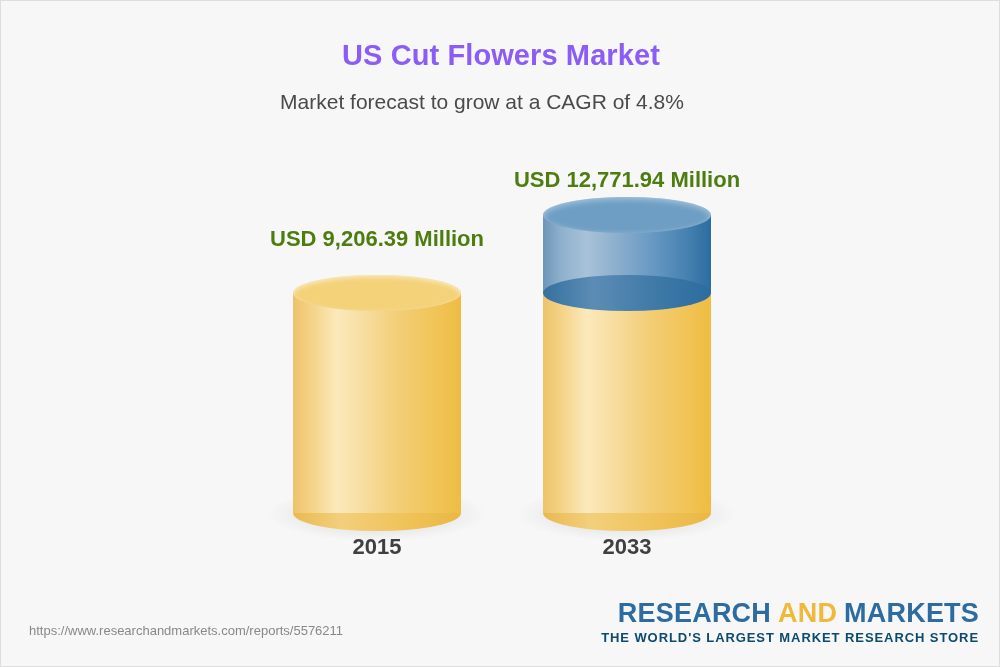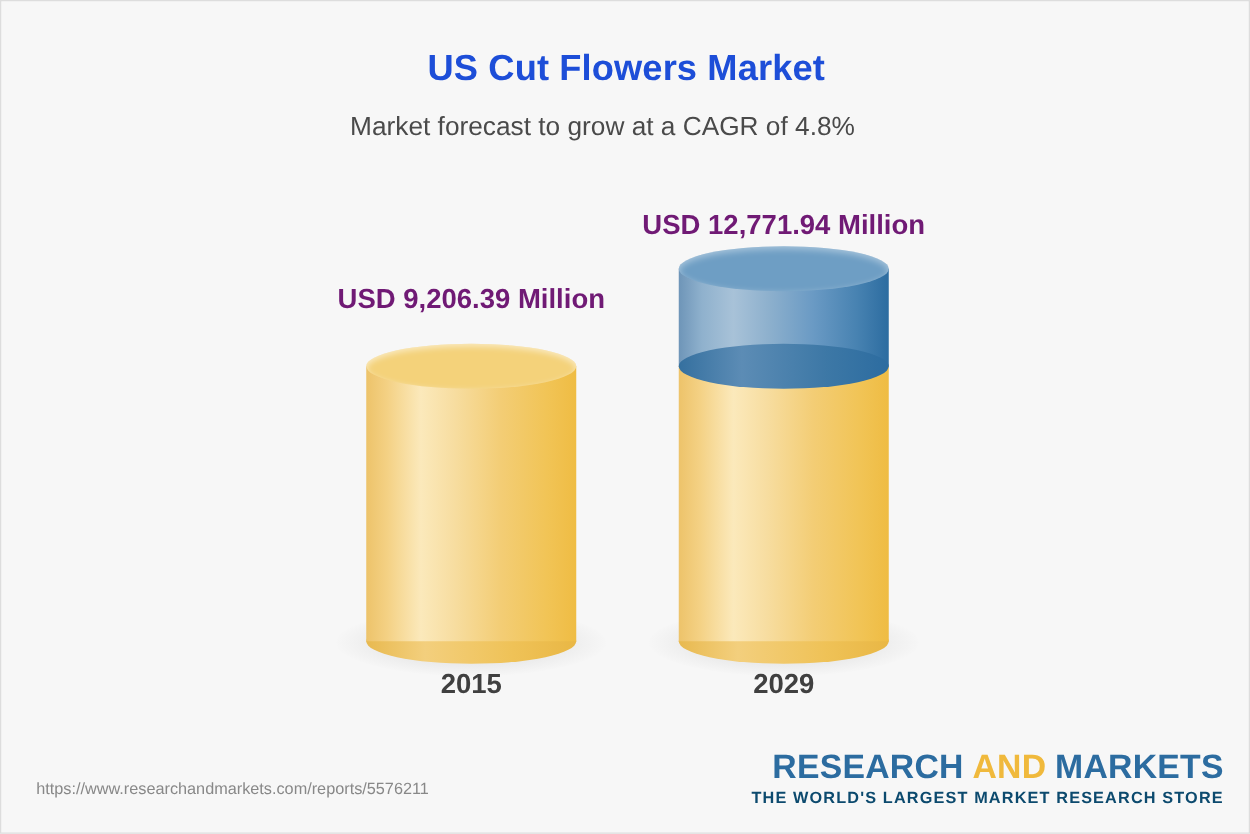--- a/index.html
+++ b/index.html
@@ -26,21 +26,21 @@
 
   
   .chart-title {
     position: absolute;
     left: 0;
     top: 38px;
     width: 1000px;
     text-align: center;
     font-size: 29px;
     font-weight: bold;
-    color: #1d4ed8;
+    color: #8b5cf6;
     letter-spacing: 0.1px;
   }
   .chart-subtitle {
     position: absolute;
     left: 0;
     top: 89px;
     width: 962px;
     text-align: center;
     font-size: 21px;
     font-weight: normal;
@@ -129,21 +129,21 @@
       #5c8cb5 30%,
       #3d78a6 70%,
       #2c6ca0 100%);
   }
 
   
   .value-label {
     position: absolute;
     font-size: 22px;
     font-weight: bold;
-    color: #701a75;
+    color: #4d7c0f;
     white-space: nowrap;
     text-align: center;
   }
 
   
   .cat-label {
     position: absolute;
     font-size: 22px;
     font-weight: bold;
     color: #404040;
@@ -223,21 +223,21 @@
 
       <div class="cyl-body b-body" style="top:18px; width:168px; height:78px;"></div>
 
       <div class="cyl-cap b-cap-bottom" style="top:78px; width:168px; height:36px;"></div>
 
       <div class="cyl-cap b-cap-top" style="top:0px; width:168px; height:36px;"></div>
     </div>
 
     <div class="value-label" style="left:496px; top:166px; width:260px;">USD 12,771.94 Million</div>
 
-    <div class="cat-label" style="left:546px; top:533px; width:160px;">2029</div>
+    <div class="cat-label" style="left:546px; top:533px; width:160px;">2033</div>
 
   </div>
 
   <div class="source-url">https://www.researchandmarkets.com/reports/5576211</div>
 
   <div class="logo">
     <div class="logo-main"><span>RESEARCH</span><span class="logo-and" style="margin:0 7px;">AND</span><span>MARKETS</span></div>
     <div class="logo-tagline">THE WORLD'S LARGEST MARKET RESEARCH STORE</div>
   </div>
 

